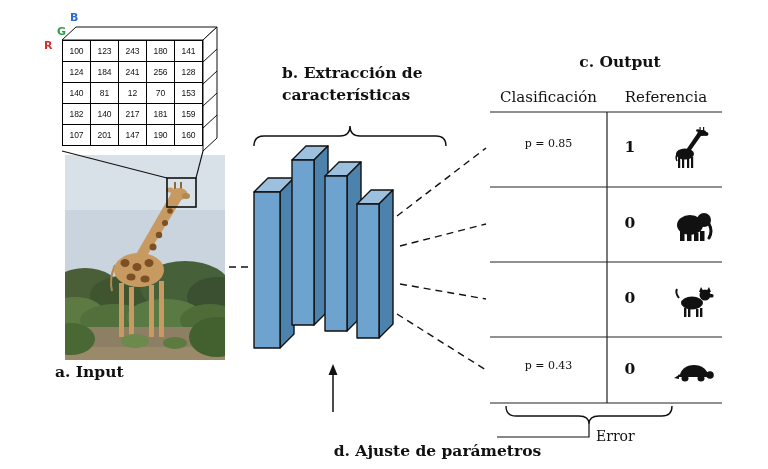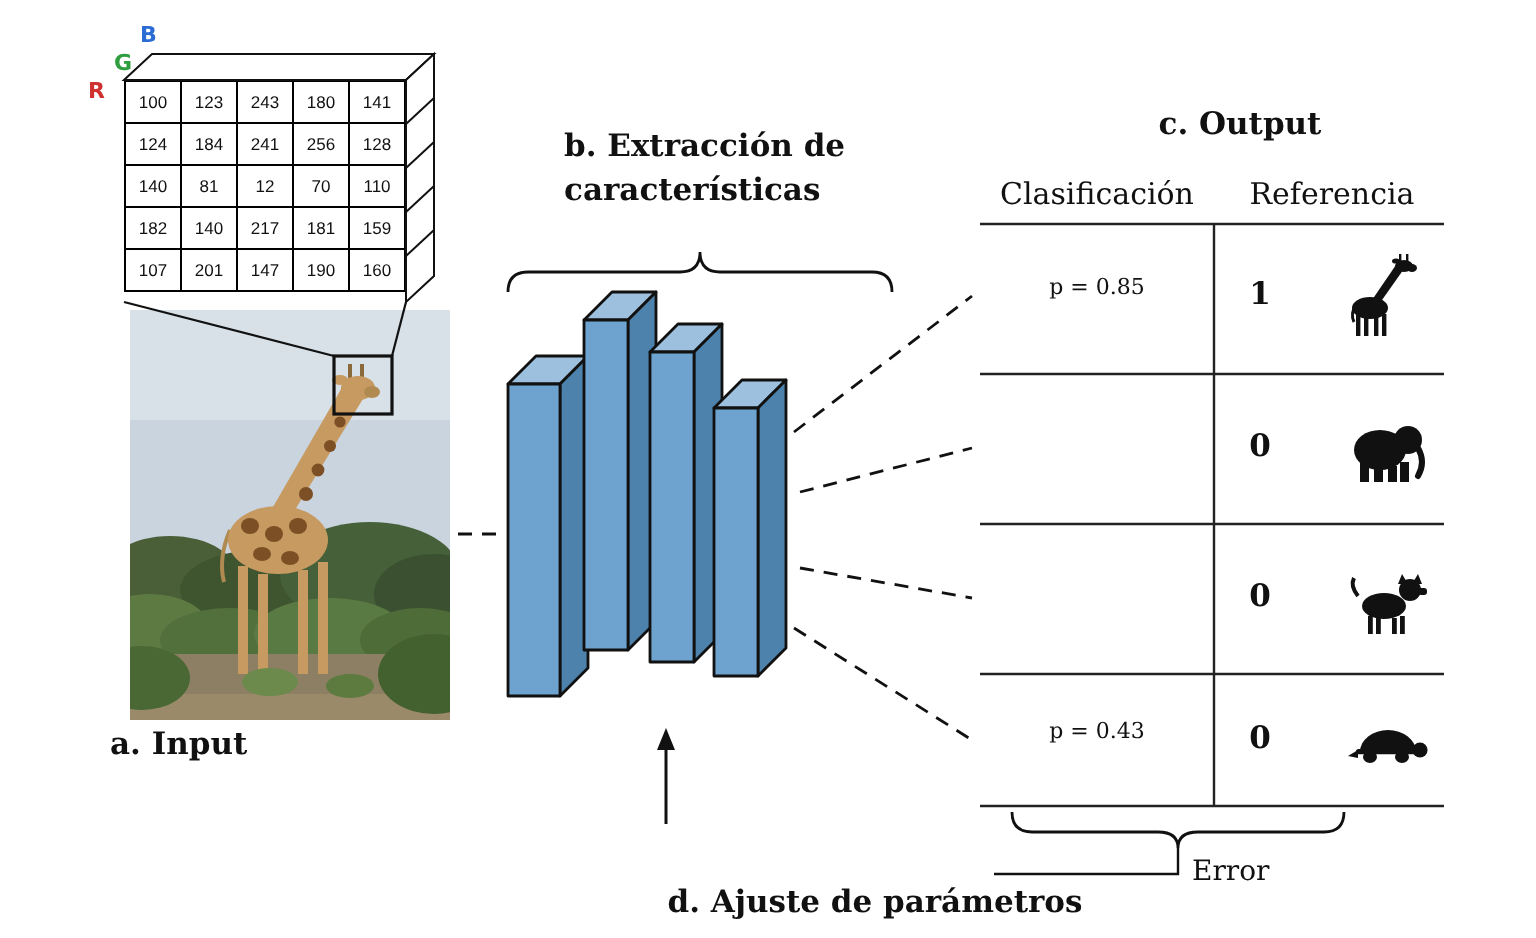--- a/index.html
+++ b/index.html
@@ -87,21 +87,21 @@
       <td>184</td>
       <td>241</td>
       <td>256</td>
       <td>128</td>
     </tr>
     <tr>
       <td>140</td>
       <td>81</td>
       <td>12</td>
       <td>70</td>
-      <td>110</td>
+      <td>153</td>
     </tr>
     <tr>
       <td>182</td>
       <td>140</td>
       <td>217</td>
       <td>181</td>
       <td>159</td>
     </tr>
     <tr>
       <td>107</td>

